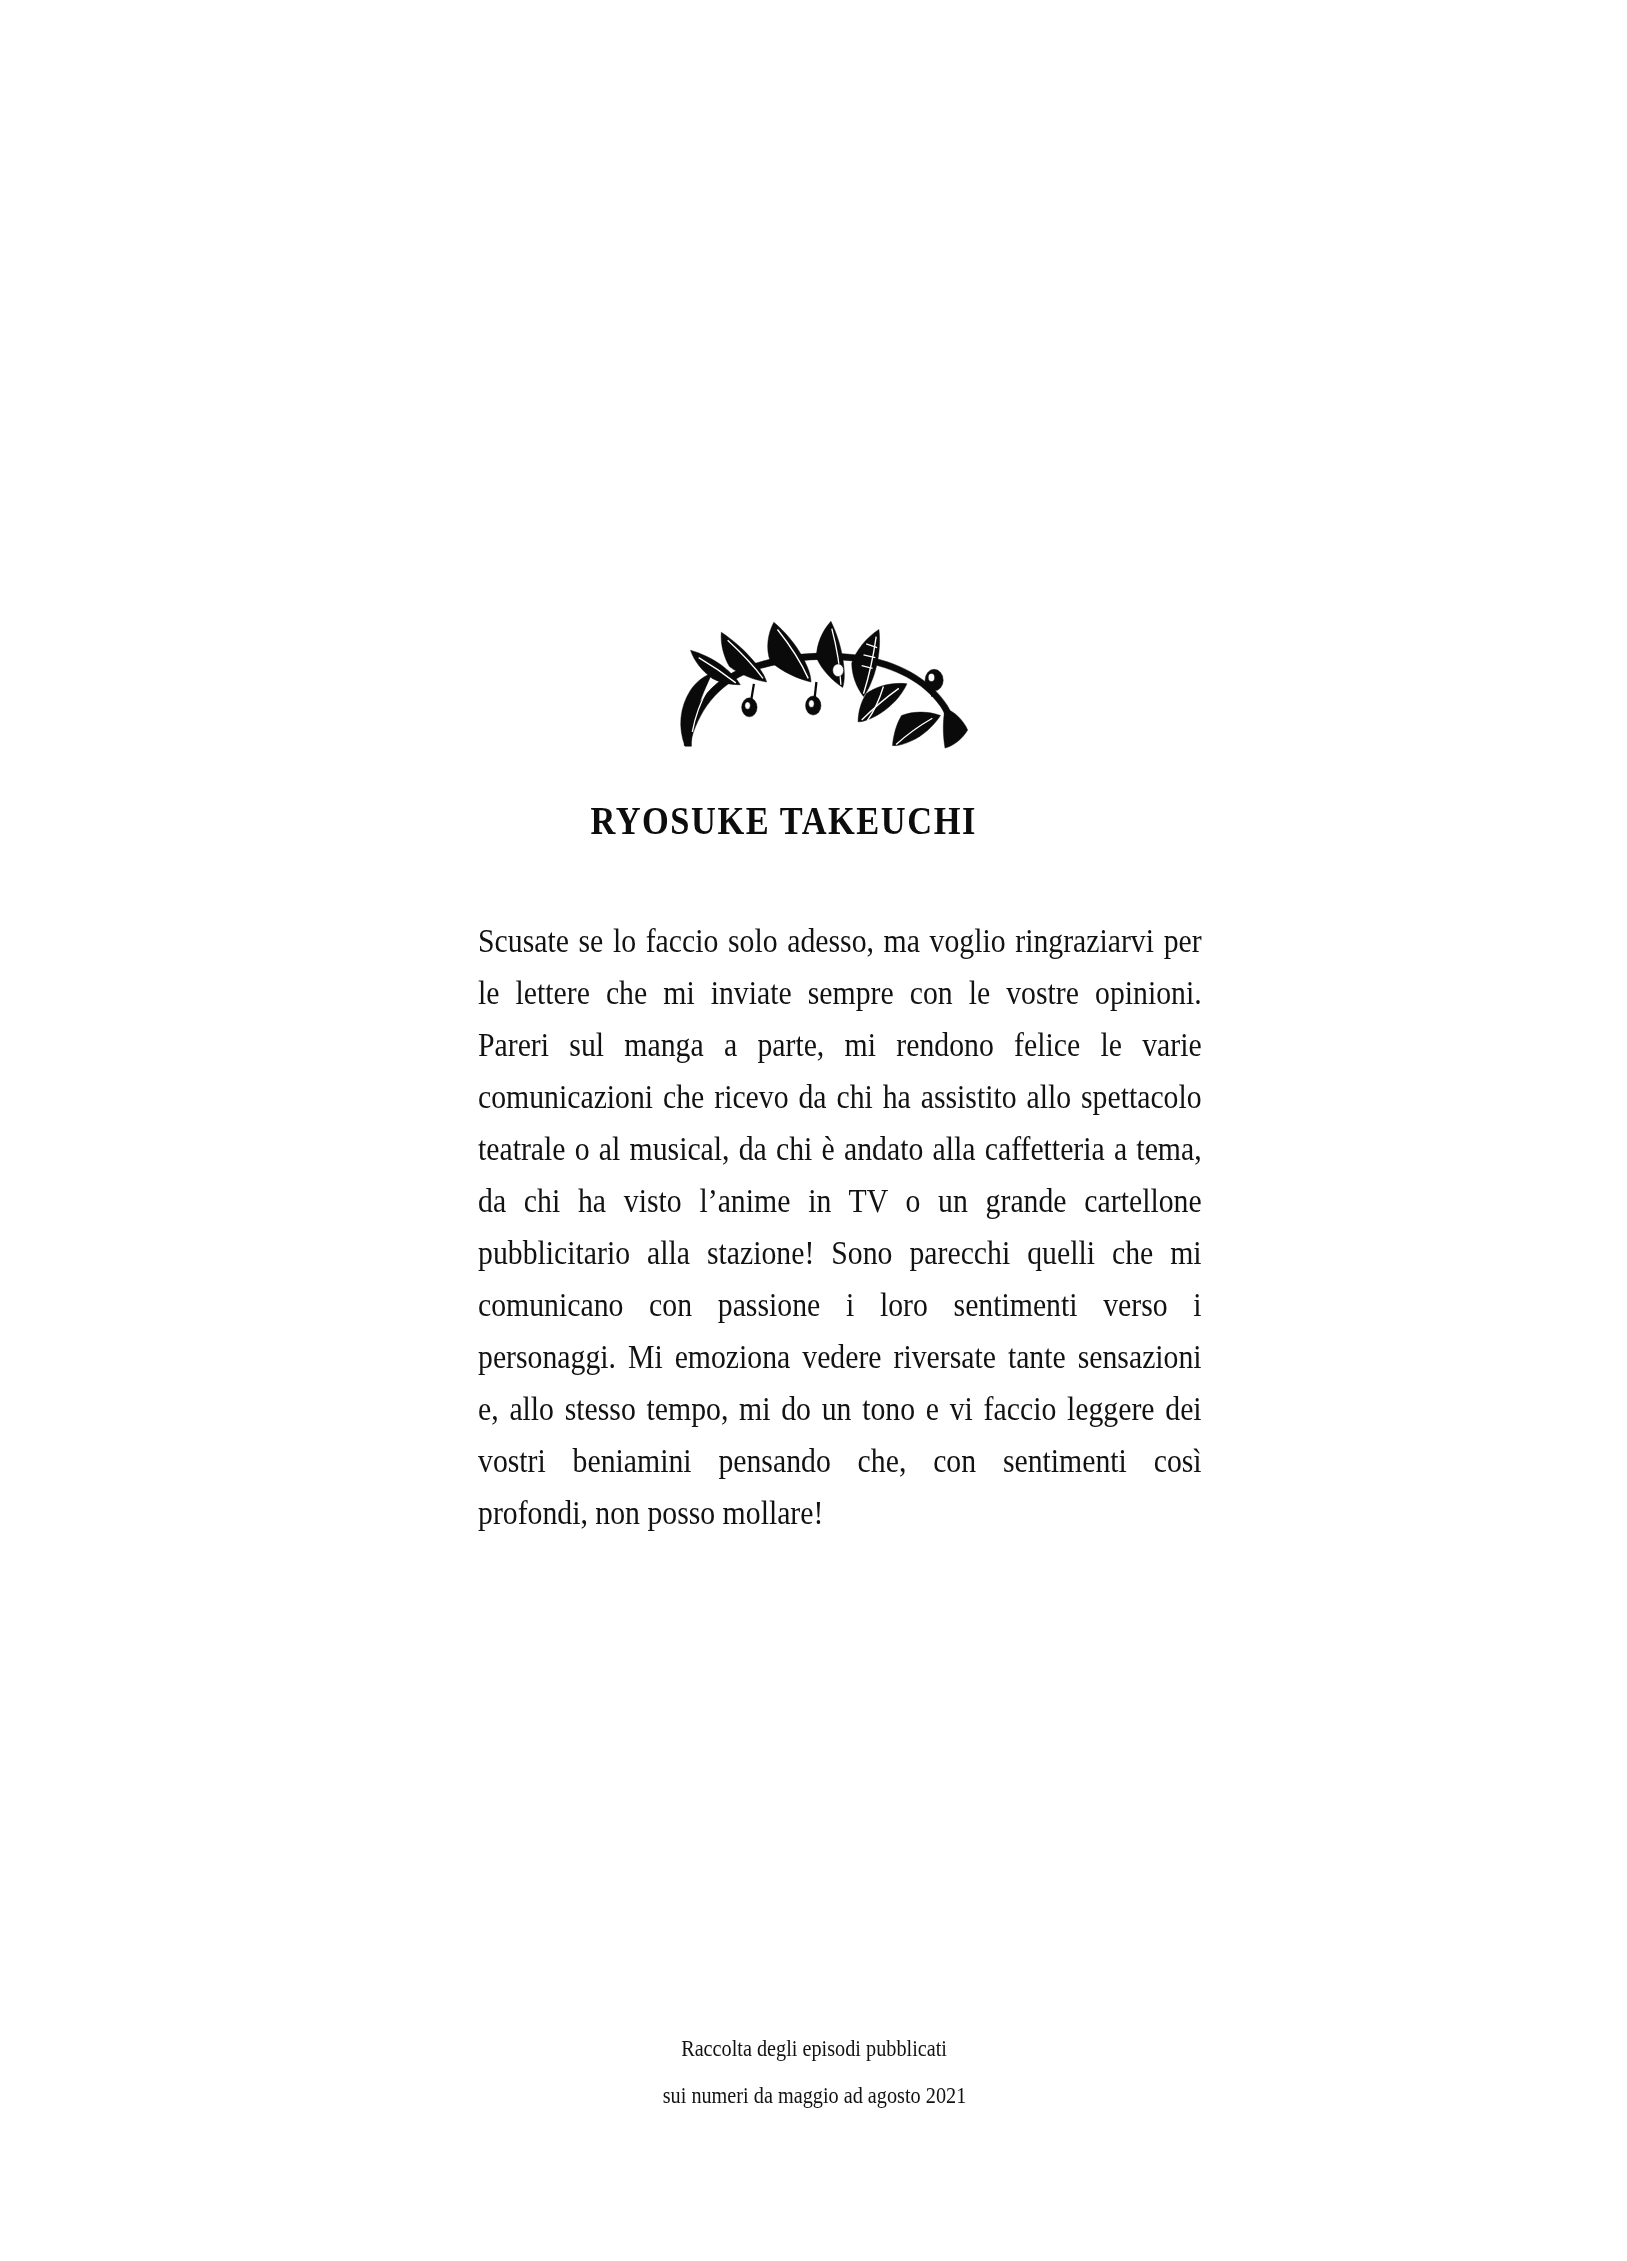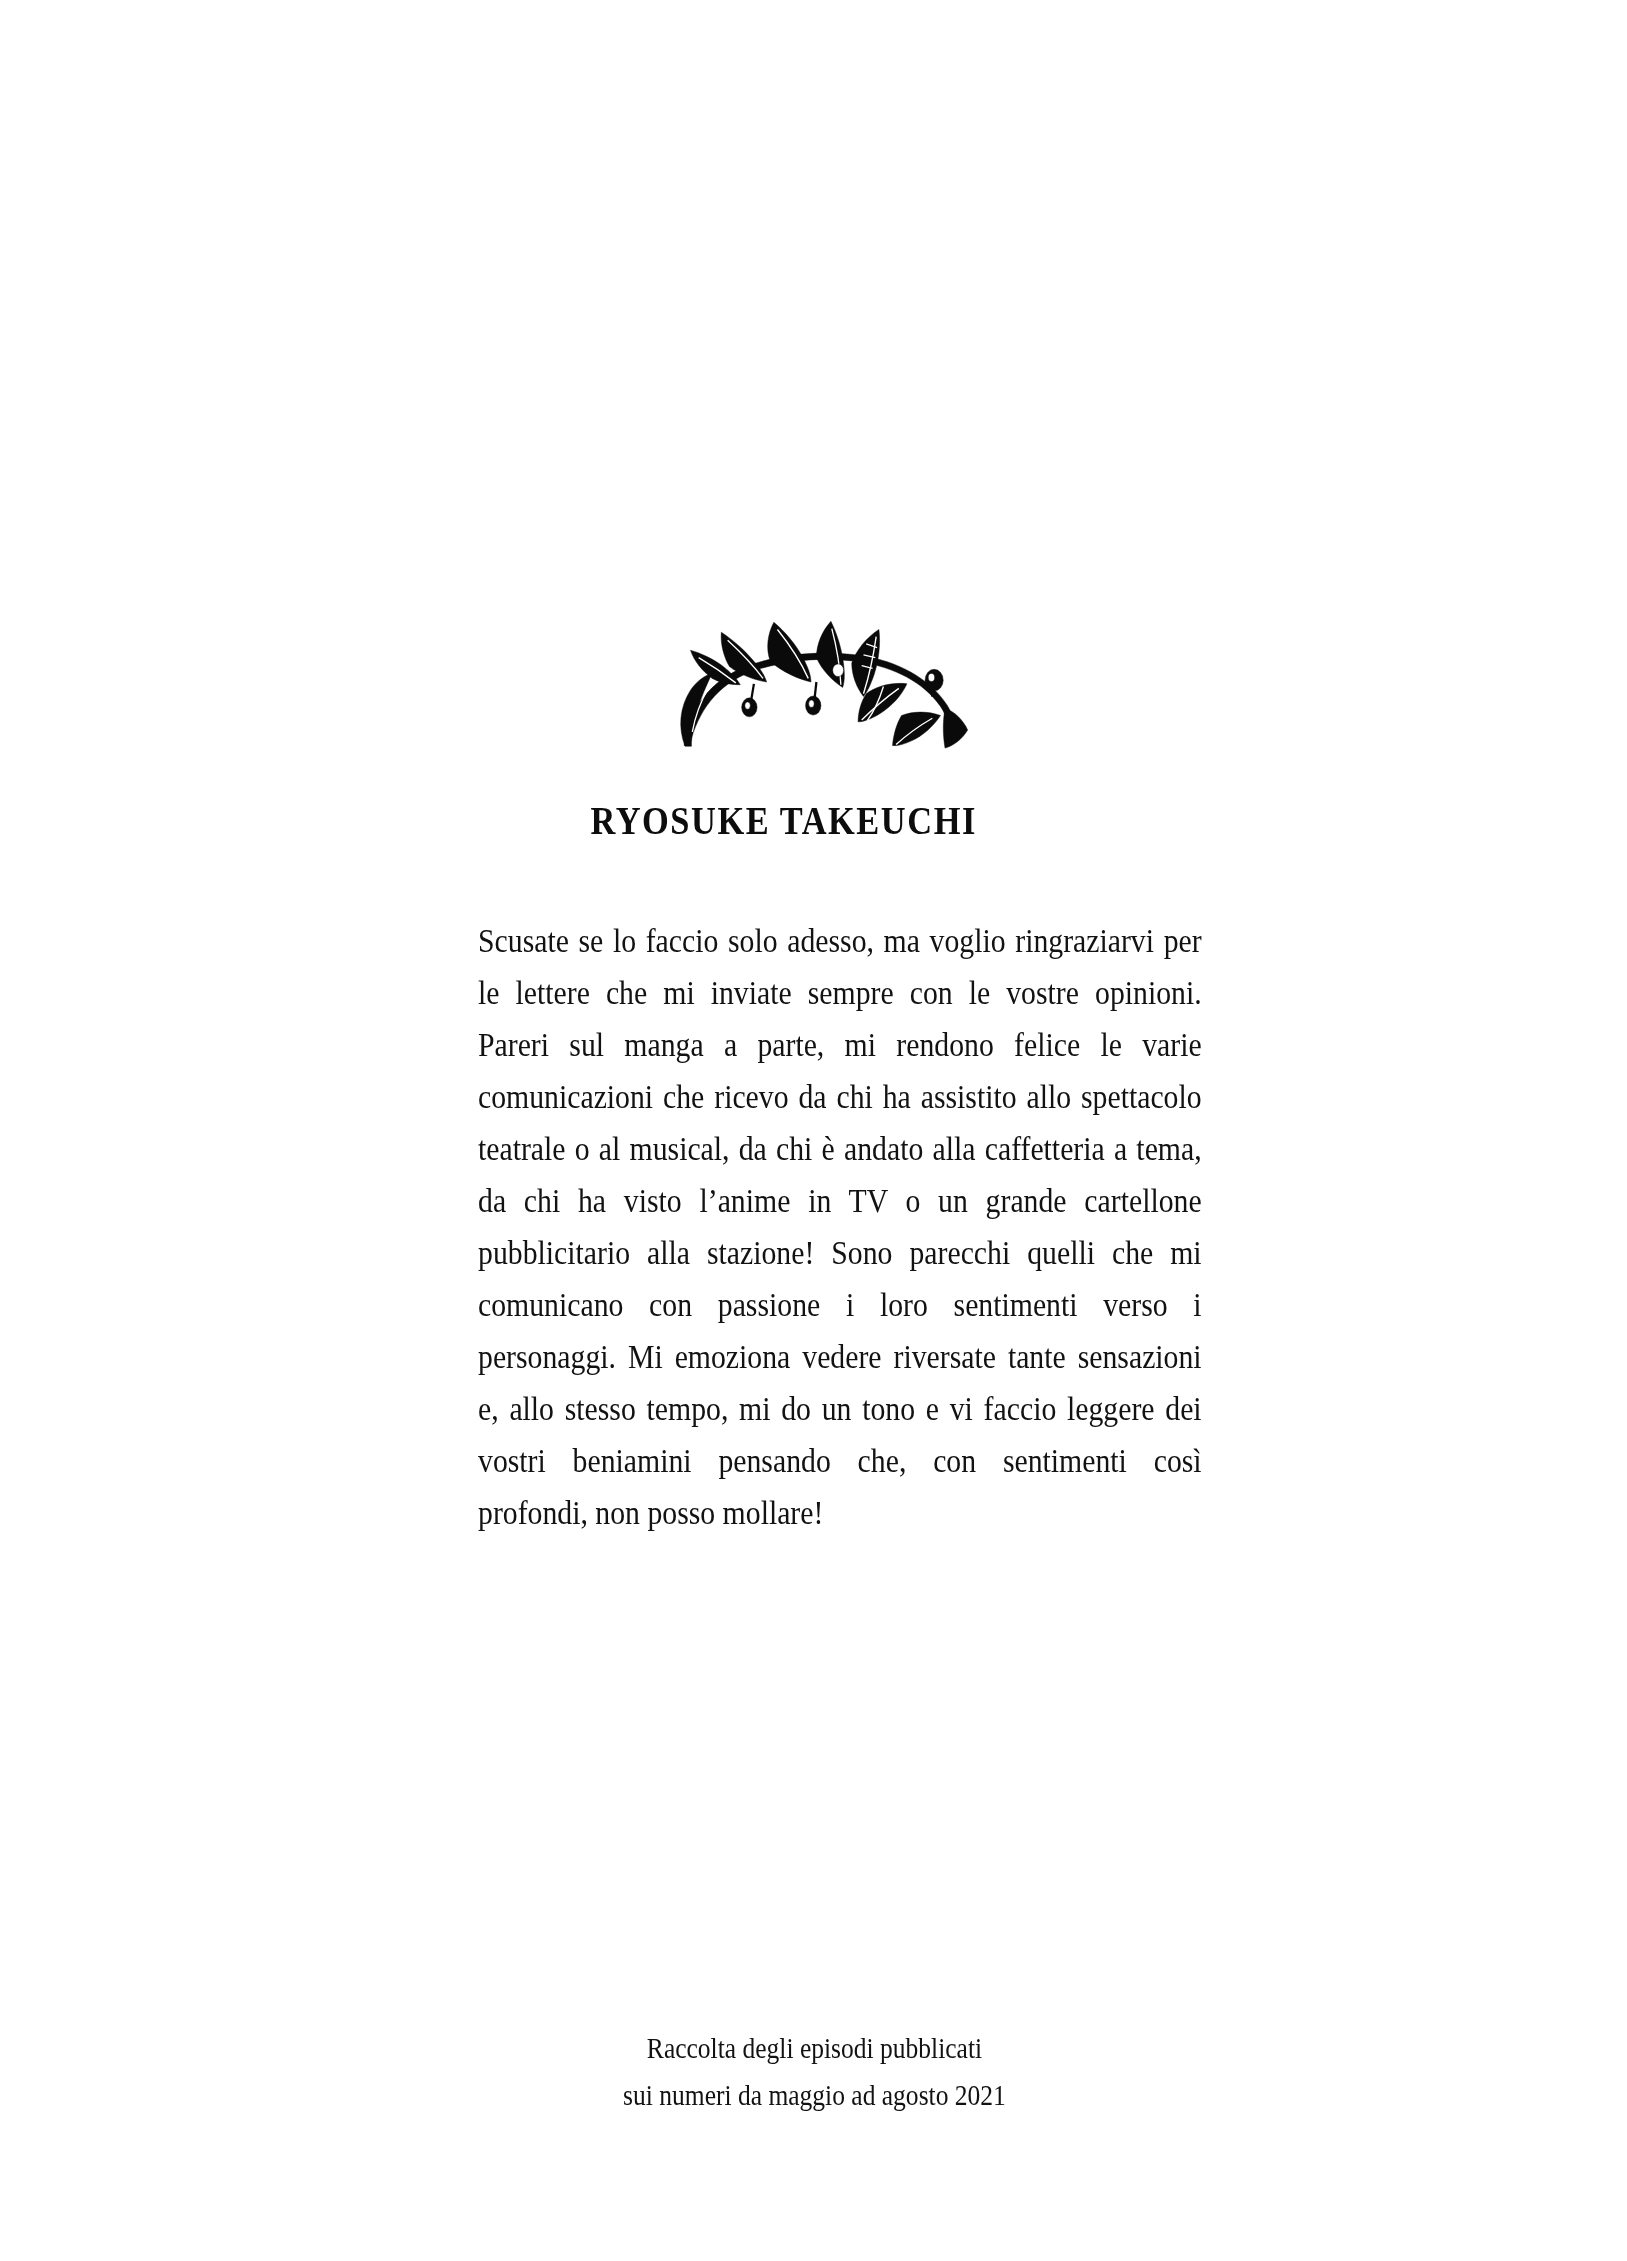--- a/index.html
+++ b/index.html
@@ -89,21 +89,21 @@
   
   .colophon {
     position: absolute;
     left: 0;
     top: 2025px;
     width: 1628px;
     text-align: center;
   }
   .colophon .cline {
     font-family: "Liberation Serif", "DejaVu Serif", serif;
-    font-size: 29px;
+    font-size: 23px;
     line-height: 47px;
     color: #121212;
     white-space: nowrap;
   }
   .colophon .cline .shrink {
     display: inline-block;
     transform: scaleX(0.88);
     transform-origin: center;
   }
   .colophon .ital {

